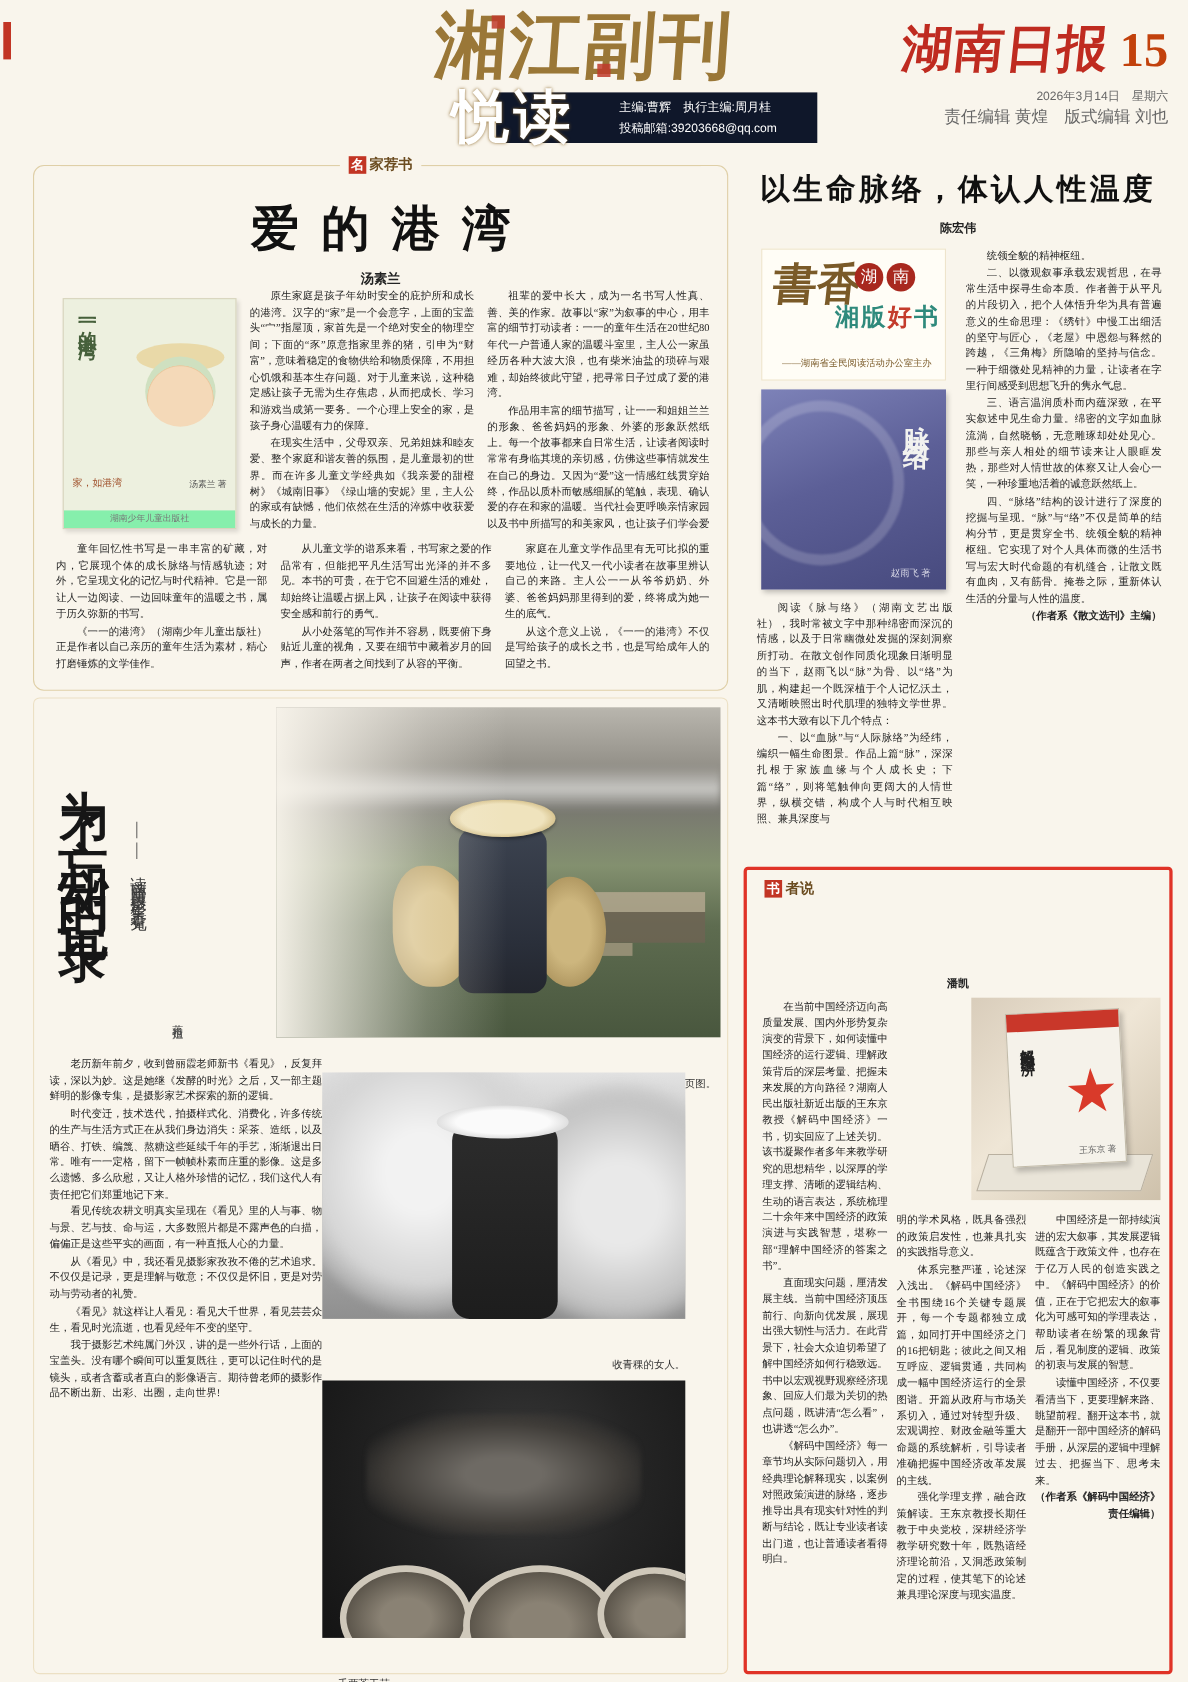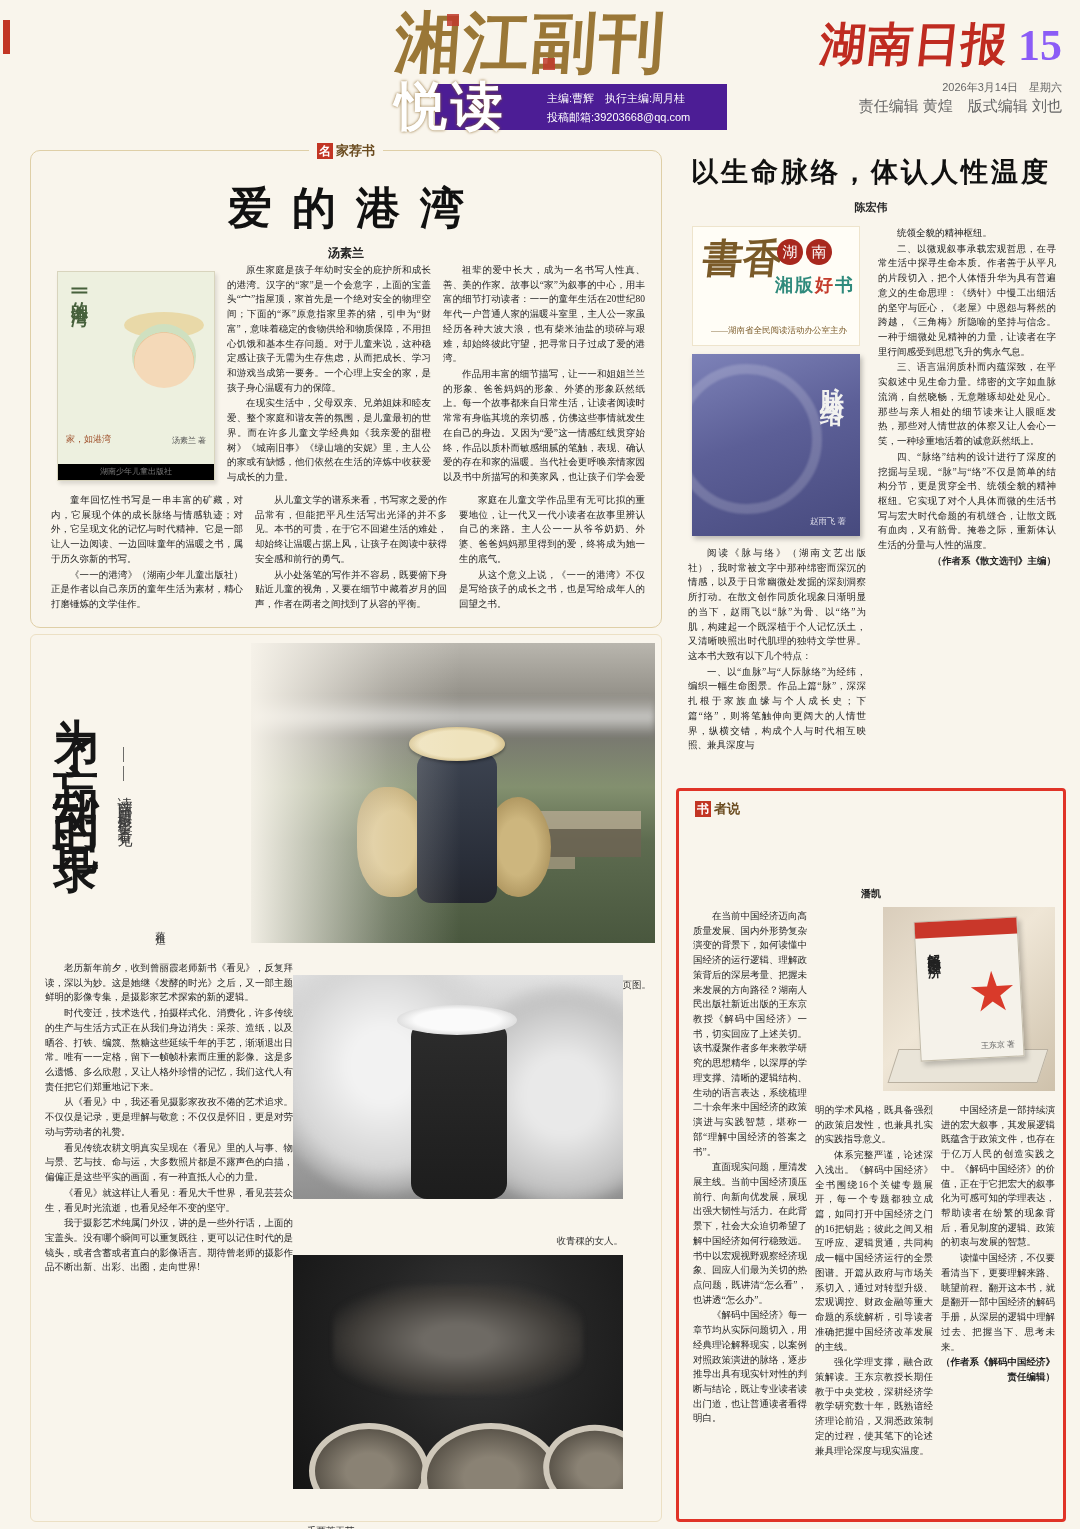--- a/index.html
+++ b/index.html
@@ -7,29 +7,29 @@
   body { font-family:"Liberation Serif","DejaVu Serif",serif; background:#f7f3e8; color:#222; }
   .page { position:relative; width:1080px; height:1529px; background:#f9f5ec; overflow:hidden; }
 
   
   .fold-mark { position:absolute; left:3px; top:20px; width:7px; height:34px; background:#c23524; }
   .masthead { position:absolute; left:395px; top:10px; width:330px; }
   .mast-title { font-size:66px; font-weight:bold; color:#9a7737; letter-spacing:2px;
                 transform:skewX(-4deg); line-height:1; white-space:nowrap; }
   .seal { position:absolute; width:12px; height:12px; background:#c0392b; opacity:.85; }
   .seal1 { left:52px; top:4px; } .seal2 { left:148px; top:48px; }
-  .mast-bar { position:absolute; left:40px; top:74px; width:292px; height:46px; background:#4c1d95; }
+  .mast-bar { position:absolute; left:56px; top:74px; width:292px; height:46px; background:#0f172a; }
   .yuedu { position:absolute; left:-40px; top:-12px; font-size:52px; font-weight:bold; color:#fff;
            text-shadow:0 0 3px #8a6527; letter-spacing:4px; white-space:nowrap; }
   .mast-ed { position:absolute; left:112px; top:5px; color:#fff; font-size:11px;
              font-family:"Liberation Sans","DejaVu Sans",sans-serif; line-height:1.7; white-space:nowrap; }
   .brand { position:absolute; right:18px; top:14px; text-align:right; }
   .brand-row { display:flex; align-items:baseline; gap:10px; justify-content:flex-end; }
   .brand-name { font-size:46px; font-weight:bold; color:#bf2b20; transform:skewX(-6deg); letter-spacing:1px; }
-  .brand-page { font-size:44px; font-weight:bold; color:#8b5cf6; }
+  .brand-page { font-size:44px; font-weight:bold; color:#c2410c; }
   .brand-date { margin-top:4px; font-size:11px; color:#666; font-family:"Liberation Sans",sans-serif; }
   .brand-staff { margin-top:2px; font-size:15px; color:#666; font-family:"Liberation Sans",sans-serif; }
 
   
   .btxt { font-size:9.5px; line-height:1.55; text-align:justify; color:#242424; overflow:hidden; }
   .btxt p { text-indent:2em; margin-bottom:1px; }
   .credit { text-align:right; font-weight:bold; text-indent:0 !important; }
   .cap { font-size:9.5px; color:#333;margin-top:32px; }
   .tagchip { display:inline-flex; align-items:center; gap:3px;
              font-size:13px; font-weight:bold; color:#6b4c20; background:#f9f5ec; padding:0 8px; }
@@ -47,21 +47,21 @@
   .cover1 { position:absolute; left:26px; top:120px; width:158px; height:210px; background:#edf0df;
             border:1px solid #d8d4bd; box-shadow:2px 3px 4px rgba(0,0,0,.12); overflow:hidden; }
   .cover1 .vt { position:absolute; left:10px; top:8px; writing-mode:vertical-rl; font-size:17px;
                 font-weight:bold; color:#46603b; letter-spacing:4px; }
   .cover1 .girl { position:absolute; right:18px; top:52px; width:64px; height:64px; border-radius:50%;
                   background:radial-gradient(circle at 50% 60%, #f4d9b8 58%, #e8c79d 60%, #cfe0c0 61%); }
   .cover1 .hat { position:absolute; right:10px; top:40px; width:80px; height:26px; border-radius:50%;
                  background:#e9d9a8; }
   .cover1 .note { position:absolute; left:8px; bottom:34px; font-size:9px; color:#a0522d;margin-top:40px; }
   .cover1 .auth { position:absolute; right:8px; bottom:34px; font-size:8px; color:#555; }
-  .cover1 .pub { position:absolute; left:0; bottom:0; width:100%; height:16px; background:#000000;
+  .cover1 .pub { position:absolute; left:0; bottom:0; width:100%; height:16px; background:#86efac;
                  font-size:8px; color:#777; text-align:center; line-height:16px; }
   .love-colA { position:absolute; left:196px; top:112px; width:204px; height:222px; }
   .love-colB { position:absolute; left:412px; top:112px; width:202px; height:222px; }
   .love-b0 { position:absolute; left:20px; top:342px; width:192px; height:126px; }
   .love-b1 { position:absolute; left:224px; top:342px; width:192px; height:126px; }
   .love-b2 { position:absolute; left:428px; top:342px; width:186px; height:126px; }
 
   
   .box-forget { position:absolute; left:30px; top:634px; width:632px; height:888px;
                 border:1px solid #ece0c4; border-radius:6px; }
@@ -116,21 +116,21 @@
   .vein-title { position:absolute; top:6px; width:100%; text-align:center; font-size:27px; font-weight:bold;
                 letter-spacing:3px; color:#101010; }
   .vein-byline { position:absolute; top:52px; width:100%; text-align:center; font-size:11px; font-weight:bold; }
   .promo { position:absolute; left:16px; top:78px; width:168px; height:120px; background:#fffdf6;
            border:1px solid #eee4cc; overflow:hidden; }
   .promo .shu { position:absolute; left:10px; top:4px; font-size:40px; font-weight:bold; color:#7a5a28;
                 transform:skewX(-6deg); }
   .promo .circ { display:inline-block; width:26px; height:26px; border-radius:50%; background:#a8281e;
                  color:#fff; font-size:15px; line-height:26px; text-align:center; }
   .promo .circwrap { position:absolute; left:84px; top:12px; display:flex; gap:3px; }
-  .promo .xb { position:absolute; left:66px; top:46px; font-size:18px; font-weight:bold; letter-spacing:2px;margin-left:16px; }
+  .promo .xb { position:absolute; left:66px; top:46px; font-size:22px; font-weight:bold; letter-spacing:2px; }
   .promo .xb .t { color:#2f8a7c; } .promo .xb .r { color:#c43c2c; }
   .promo .slogan { position:absolute; left:6px; bottom:8px; width:160px; font-size:8.5px; color:#7a5a28; text-align:center; }
   .cover2 { position:absolute; left:16px; top:206px; width:168px; height:182px; overflow:hidden;
             background:linear-gradient(160deg,#7d82b8 0%,#5c5f97 45%,#474a7e 100%);
             box-shadow:2px 3px 5px rgba(0,0,0,.25); }
   .cover2 .script { position:absolute; left:-20px; top:10px; width:150px; height:150px; border-radius:50%;
                     border:10px solid rgba(255,255,255,.18); filter:blur(1px); }
   .cover2 .vt { position:absolute; right:12px; top:14px; writing-mode:vertical-rl; font-size:24px;
                 color:#f2f2ef; letter-spacing:8px; font-weight:bold; }
   .cover2 .au { position:absolute; right:14px; bottom:8px; font-size:8.5px; color:#d8d8e6; }
@@ -239,22 +239,22 @@
       </div>
       <div class="fade"></div>
     </div>
     <div class="cap1 cap">《看见》内页图。</div>
     <div class="v-title">为了忘却的记录</div>
     <div class="v-sub">——读曾丽霞摄影集《看见》</div>
     <div class="v-by">蒋祖烜</div>
     <div class="forget-col btxt">
       <p>老历新年前夕，收到曾丽霞老师新书《看见》，反复拜读，深以为妙。这是她继《发酵的时光》之后，又一部主题鲜明的影像专集，是摄影家艺术探索的新的逻辑。</p>
       <p>时代变迁，技术迭代，拍摄样式化、消费化，许多传统的生产与生活方式正在从我们身边消失：采茶、造纸，以及晒谷、打铁、编篾、熬糖这些延续千年的手艺，渐渐退出日常。唯有一一定格，留下一帧帧朴素而庄重的影像。这是多么遗憾、多么欣慰，又让人格外珍惜的记忆，我们这代人有责任把它们郑重地记下来。</p>
+      <p>看见传统农耕文明真实呈现在《看见》里的人与事、物与景、艺与技、命与运，大多数照片都是不露声色的白描，偏偏正是这些平实的画面，有一种直抵人心的力量。</p>
       <p>从《看见》中，我还看见摄影家孜孜不倦的艺术追求。不仅仅是记录，更是理解与敬意；不仅仅是怀旧，更是对劳动与劳动者的礼赞。</p>
-      <p>看见传统农耕文明真实呈现在《看见》里的人与事、物与景、艺与技、命与运，大多数照片都是不露声色的白描，偏偏正是这些平实的画面，有一种直抵人心的力量。</p>
       <p>《看见》就这样让人看见：看见大千世界，看见芸芸众生，看见时光流逝，也看见经年不变的坚守。</p>
       <p>我于摄影艺术纯属门外汉，讲的是一些外行话，上面的宝盖头。没有哪个瞬间可以重复既往，更可以记住时代的是镜头，或者含蓄或者直白的影像语言。期待曾老师的摄影作品不断出新、出彩、出圈，走向世界!</p>
     </div>
     <div class="photo2">
       <div class="fuzz"></div>
       <div class="fuzz2"></div>
       <div class="fig"></div>
       <div class="hat2"></div>
     </div>
     <div class="cap2 cap">收青稞的女人。</div>

